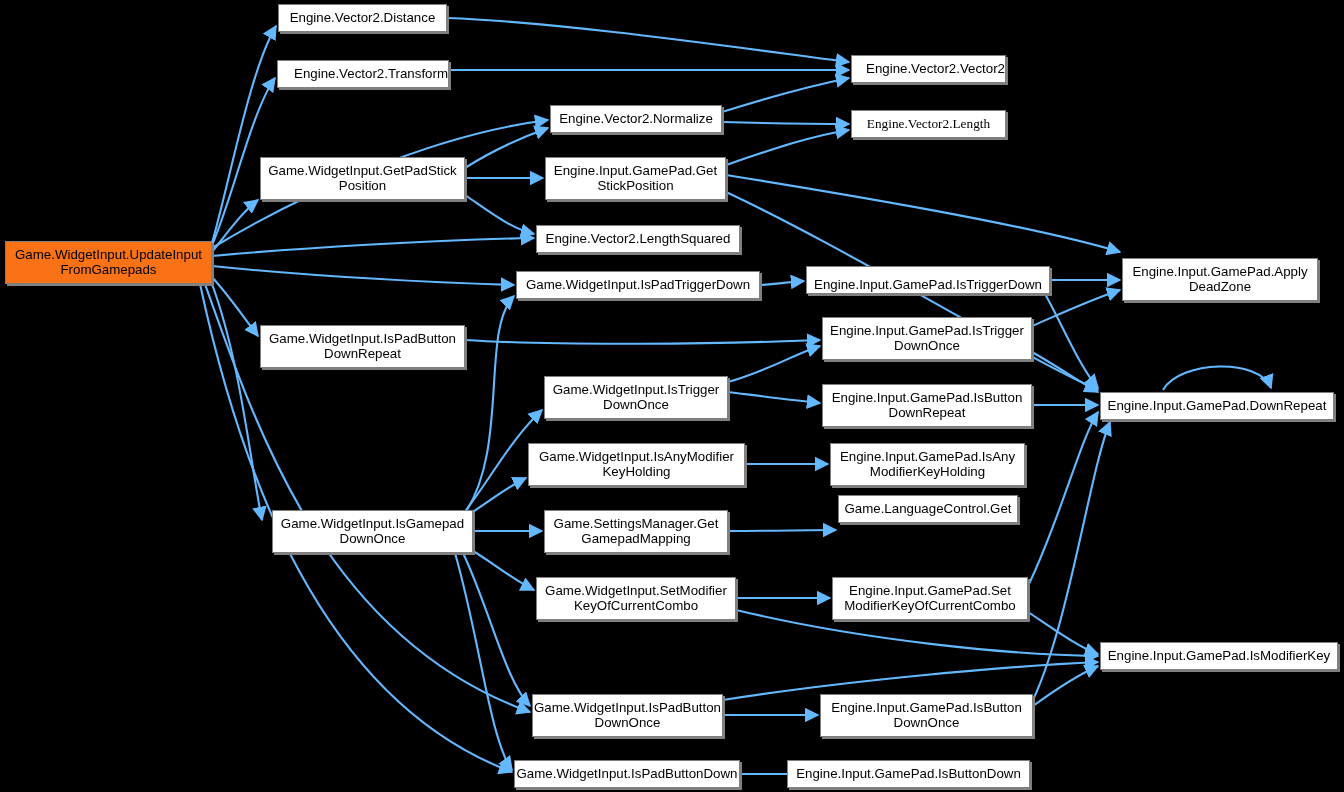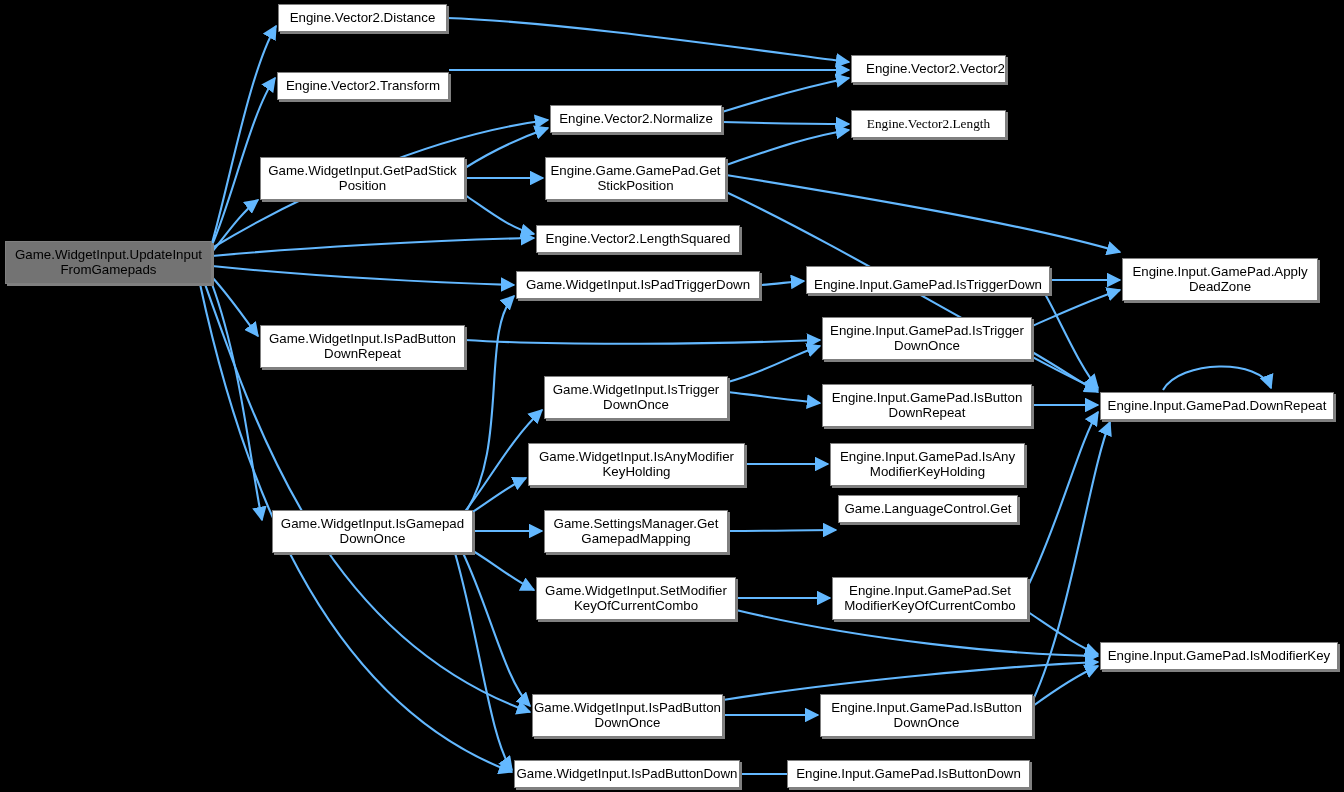--- a/index.html
+++ b/index.html
@@ -2,21 +2,21 @@
 <html><head>
 <meta charset="utf-8">
 <style>
   html,body{margin:0;padding:0;background:#000;}
   #canvas{position:relative;width:1344px;height:792px;background:#000;overflow:hidden;
           font-family:"Liberation Sans","DejaVu Sans",sans-serif;}
   svg.edges{position:absolute;left:0;top:0;width:1344px;height:792px;}
   .node{position:absolute;box-sizing:border-box;background:#ffffff;border:1px solid #7f7f7f;
         box-shadow:2px 2px 0 0 #808080;display:flex;align-items:center;justify-content:center;
         text-align:center;color:#000;font-size:13.3px;line-height:1.12;padding:0 0;}
-  .node.root{background:#737373;justify-content:flex-end;}
+  .node.root{background:#f97316;justify-content:flex-end;}
   .node span{display:block;width:100%;white-space:pre-line;}
 </style>
 </head>
 <body>
 
 <div id="canvas">
   <svg class="edges" viewBox="0 0 1344 792">
     <defs>
       <marker id="arrow" viewBox="0 0 10 10" refX="9" refY="5" markerWidth="7" markerHeight="7" orient="auto-start-reverse">
         <path d="M0,0 L10,5 L0,10 z" fill="#63b8ff"></path>
@@ -74,32 +74,32 @@
       </g>
   </svg>
   <div id="node-layer">
       <div class="node root" style="left: 5px; top: 241px; width: 207px; height: 43px;">
         <span>Game.WidgetInput.UpdateInput
 FromGamepads</span>
       </div>
       <div class="node" style="left: 278px; top: 4px; width: 169px; height: 28px;">
         <span>Engine.Vector2.Distance</span>
       </div>
-      <div class="node" style="left: 277px; top: 72px; width: 172px; height: 28px;">
+      <div class="node" style="left: 277px; top: 60px; width: 172px; height: 28px; text-align: right;">
         <span>Engine.Vector2.Transform</span>
       </div>
       <div class="node" style="left: 550px; top: 105px; width: 172px; height: 28px;">
         <span>Engine.Vector2.Normalize</span>
       </div>
       <div class="node" style="left: 260px; top: 157px; width: 205px; height: 43px;">
         <span>Game.WidgetInput.GetPadStick
 Position</span>
       </div>
       <div class="node" style="left: 545px; top: 157px; width: 181px; height: 43px;">
-        <span>Engine.Game.GamePad.Get
+        <span>Engine.Input.GamePad.Get
 StickPosition</span>
       </div>
       <div class="node" style="left: 536px; top: 225px; width: 204px; height: 28px;">
         <span>Engine.Vector2.LengthSquared</span>
       </div>
       <div class="node" style="left: 851px; top: 55px; width: 155px; height: 28px; text-align: right;">
         <span>Engine.Vector2.Vector2</span>
       </div>
       <div class="node" style="left: 851px; top: 110px; width: 155px; height: 28px; font-family: Liberation Serif, serif;">
         <span>Engine.Vector2.Length</span>

